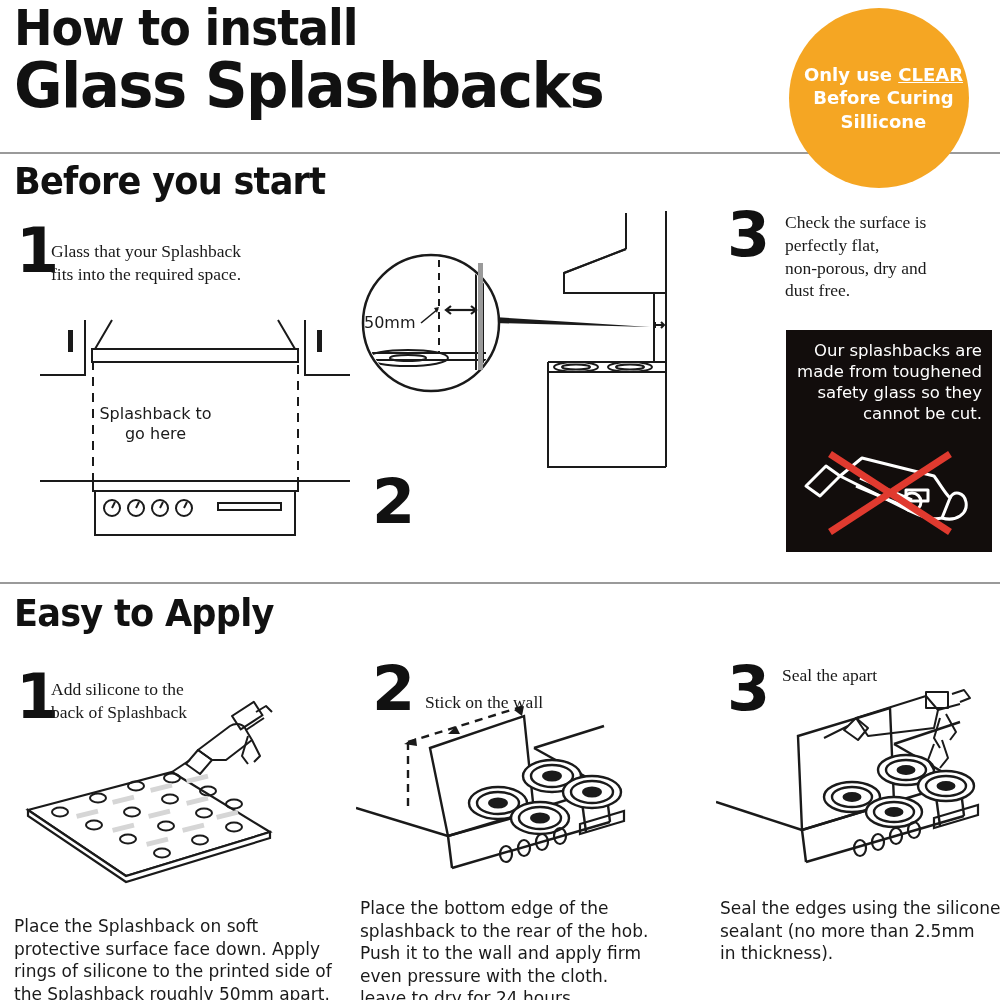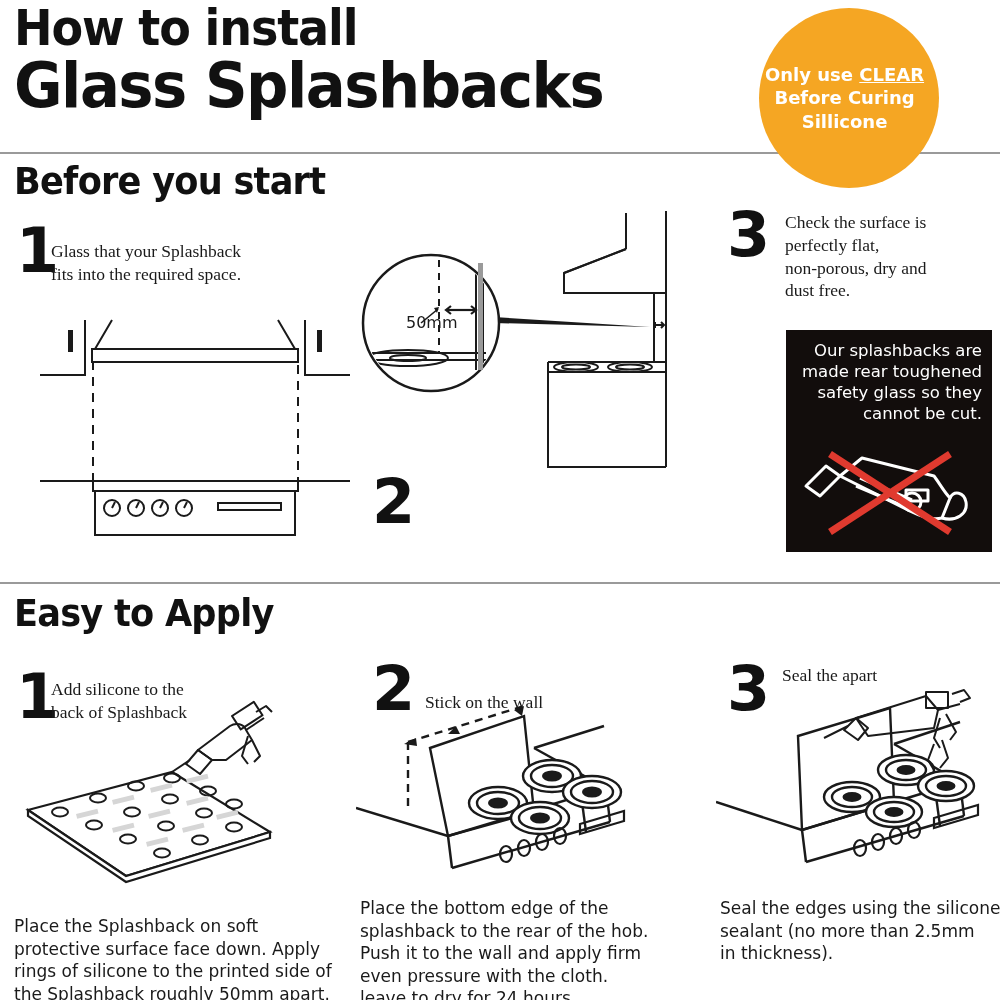--- a/index.html
+++ b/index.html
@@ -31,23 +31,23 @@
   }
   #sec-before{top:160px;}
   #sec-easy{top:592px;}
 
   .divider{position:absolute;left:0;width:1000px;height:2px;background:#9a9a9a;}
   #div-1{top:152px;}
   #div-2{top:582px;}
 
   
   .badge{
-    position:absolute;left:759px;top:8px;width:180px;height:180px;
+    position:absolute;left:789px;top:8px;width:180px;height:180px;
     border-radius:50%;background:#F5A623;
-    display:flex;align-items:center;justify-content:flex-start;text-align:center;
+    display:flex;align-items:center;justify-content:flex-end;text-align:center;
     z-index:5;
   }
   .badge-text{
     color:#fff;font-weight:bold;font-size:18px;line-height:1.30;
     padding:0 6px;
   }
   .badge-text u{text-decoration:underline;}
 
   
   .stepnum{
@@ -123,20 +123,22 @@
       <circle cx="120" cy="190" r="8"></circle>
         <path d="M120 190 L123 184"></path>
       <circle cx="144" cy="190" r="8"></circle>
         <path d="M144 190 L147 184"></path>
 
       <rect x="178" y="185" width="63" height="7"></rect>
     </g>
 
     <rect x="53" y="44" width="205" height="119" fill="none" stroke="#1a1a1a" stroke-width="2" stroke-dasharray="9 7"></rect>
   </svg>
+  <div style="position:absolute;left:93px;top:404px;width:125px;text-align:center;font-size:16px;line-height:1.25;white-space:pre-line;">Splashback to
+go here</div>
 
   <svg class="svg-abs" style="left:358px;top:205px;" width="342" height="275" viewBox="0 0 342 275">
     <g fill="none" stroke="#1a1a1a" stroke-width="2">
 
       <path d="M268 8 V44"></path>
       <path d="M308 6 V262"></path>
       <path d="M268 44 L206 68 V88 H308"></path>
       <path d="M206 88 H308"></path>
       <path d="M206 68 H308" stroke-width="0"></path>
       <path d="M206 88 V68"></path>
@@ -183,32 +185,32 @@
 
     <g stroke="#1a1a1a" stroke-width="2.2" fill="none">
       <path d="M89 105 H117"></path>
       <path d="M93 101 L88 105 L93 109"></path>
       <path d="M113 101 L118 105 L113 109"></path>
     </g>
 
     <path d="M63 118 L80 104" stroke="#1a1a1a" stroke-width="1.6" fill="none"></path>
     <path d="M76 103 L81 102 L79 108" fill="#1a1a1a" stroke="none"></path>
   </svg>
-  <div style="position:absolute;left:406px;top:313px;font-size:16px;">50mm</div>
+  <div style="position:absolute;left:364px;top:313px;font-size:16px;">50mm</div>
 
   <div class="stepnum" style="left:372px;top:473px;">2</div>
 
   <div class="stepnum" style="left:727px;top:206px;">3</div>
   <div class="steptext" style="left:785px;top:211px;width:210px;white-space:pre-line;">Check the surface is
 perfectly flat,
 non-porous, dry and
 dust free.</div>
 
   <div class="warn">
-    <div class="warn-text">Our splashbacks are made rear toughened safety glass so they cannot be cut.</div>
+    <div class="warn-text">Our splashbacks are made from toughened safety glass so they cannot be cut.</div>
     <svg class="svg-abs" style="left:14px;top:110px;" width="180" height="100" viewBox="0 0 180 100">
       <g fill="none" stroke="#ffffff" stroke-width="3" stroke-linejoin="round">
 
         <path d="M6 46 L26 26 L40 36 L20 56 Z"></path>
 
         <path d="M40 36 L112 72 C122 77 134 80 142 78 L150 58 C144 52 140 44 134 36 L62 18 Z"></path>
 
         <path d="M56 46 L108 68"></path>
         <path d="M60 38 L112 60"></path>
 

